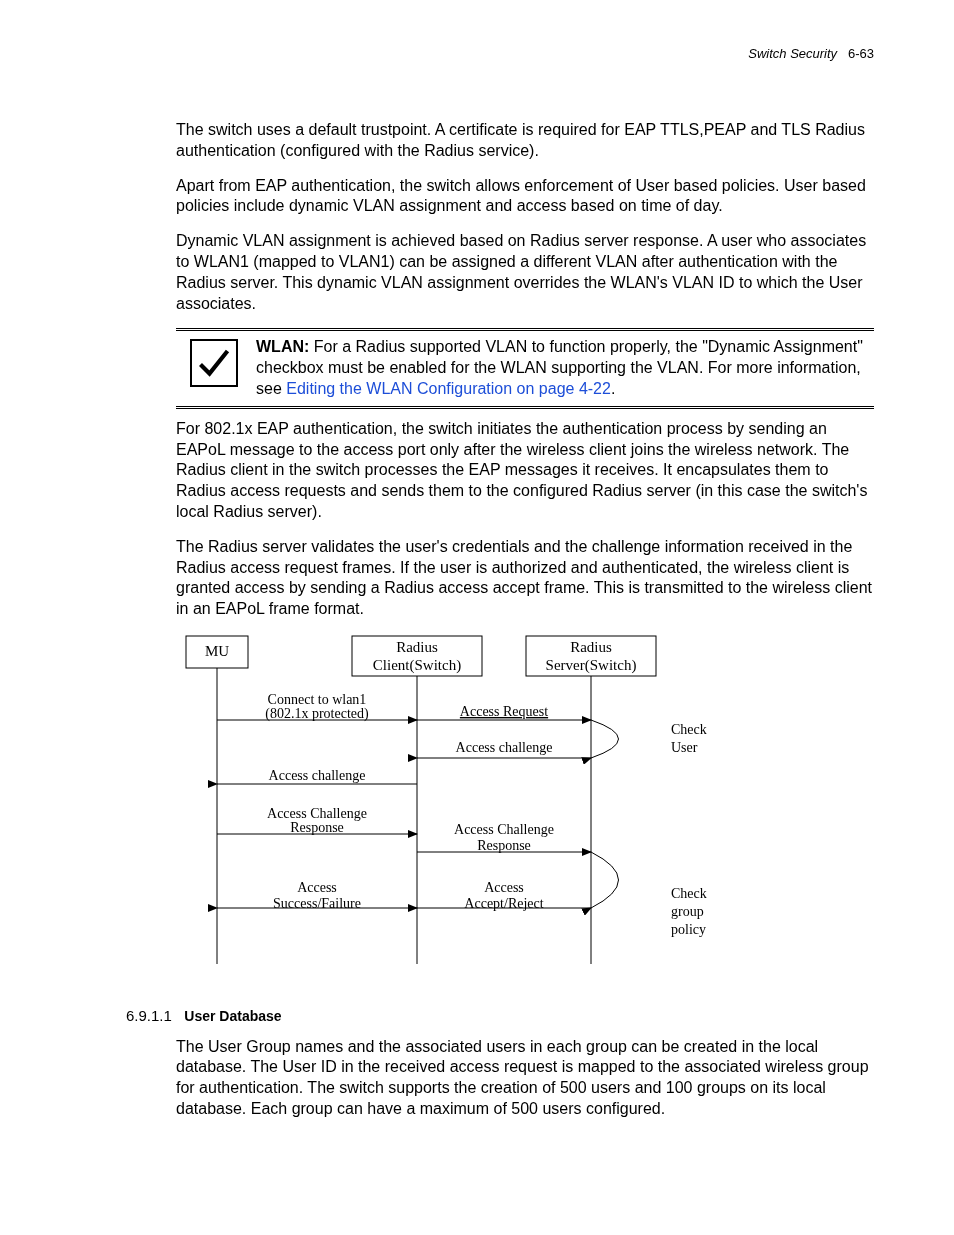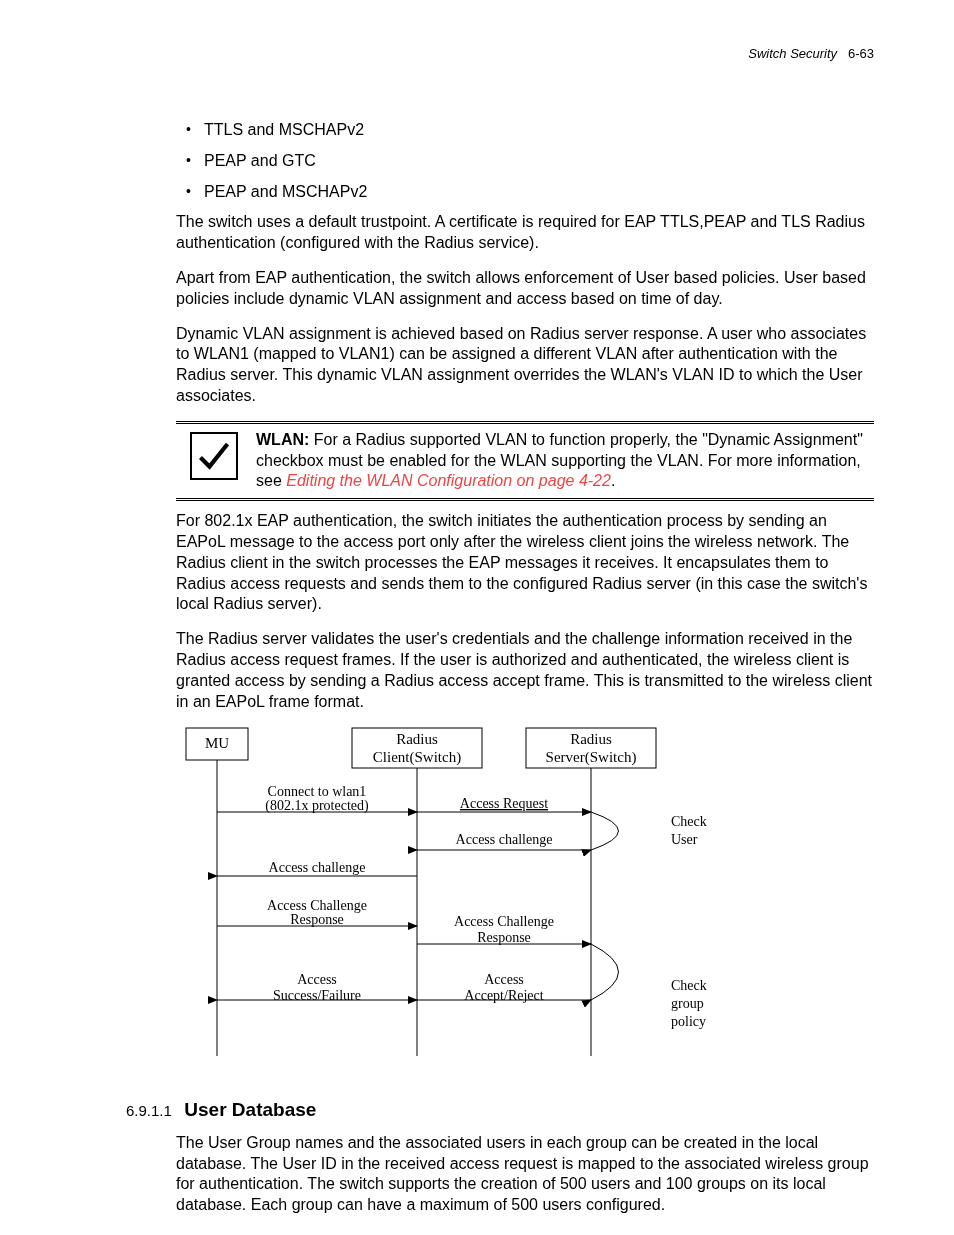--- a/index.html
+++ b/index.html
@@ -35,48 +35,43 @@
     .note-hr2 { border: none; border-top: 1px solid #000; margin: 0 0 6px 0; }
     .note-body { display: flex; gap: 18px; align-items: flex-start; }
     .check-box {
       width: 48px; height: 48px; border: 2px solid #000;
       display: flex; align-items: center; justify-content: center;
       flex-shrink: 0; margin-top: 2px; margin-left: 14px;
     }
     .check-box svg { width: 36px; height: 36px; }
     .note-text { flex: 1; font-size: 16px; line-height: 1.3; }
     .note-text b { font-weight: bold; }
-    .link { color: #ef4444; font-style: italic; cursor: pointer; }
+    .link { color: #1d4ed8; cursor: pointer; }
     .diagram {
       margin: 10px 0 26px 0;
       width: 560px;
     }
     .section-head {
       margin-left: -50px;
       margin-top: 8px;
       margin-bottom: 10px;
     }
     .section-head .num { font-weight: normal; font-size: 15px; }
-    .section-head .title { font-weight: bold; font-size: 19px; margin-left: 8px; }
+    .section-head .title { font-weight: bold; font-size: 14px; margin-left: 8px; }
   </style>
 </head>
 <body>
 
 <div class="page-header">
   <span class="title">Switch Security</span>
   <span>&nbsp;&nbsp;</span><span>6-63</span>
 </div>
 
 <div class="content">
 
-  <ul>
-    <li>TTLS and MSCHAPv2</li>
-    <li>PEAP and GTC</li>
-    <li>PEAP and MSCHAPv2</li>
-  </ul>
 
   <p>The switch uses a default trustpoint. A certificate is required for EAP TTLS,PEAP and TLS Radius authentication (configured with the Radius service).</p>
   <p>Apart from EAP authentication, the switch allows enforcement of User based policies. User based policies include dynamic VLAN assignment and access based on time of day.</p>
   <p>Dynamic VLAN assignment is achieved based on Radius server response. A user who associates to WLAN1 (mapped to VLAN1) can be assigned a different VLAN after authentication with the Radius server. This dynamic VLAN assignment overrides the WLAN's VLAN ID to which the User associates.</p>
 
   <div class="note-wrap">
     <hr class="note-hr">
     <hr class="note-hr2">
     <div class="note-body">
       <div class="check-box">

